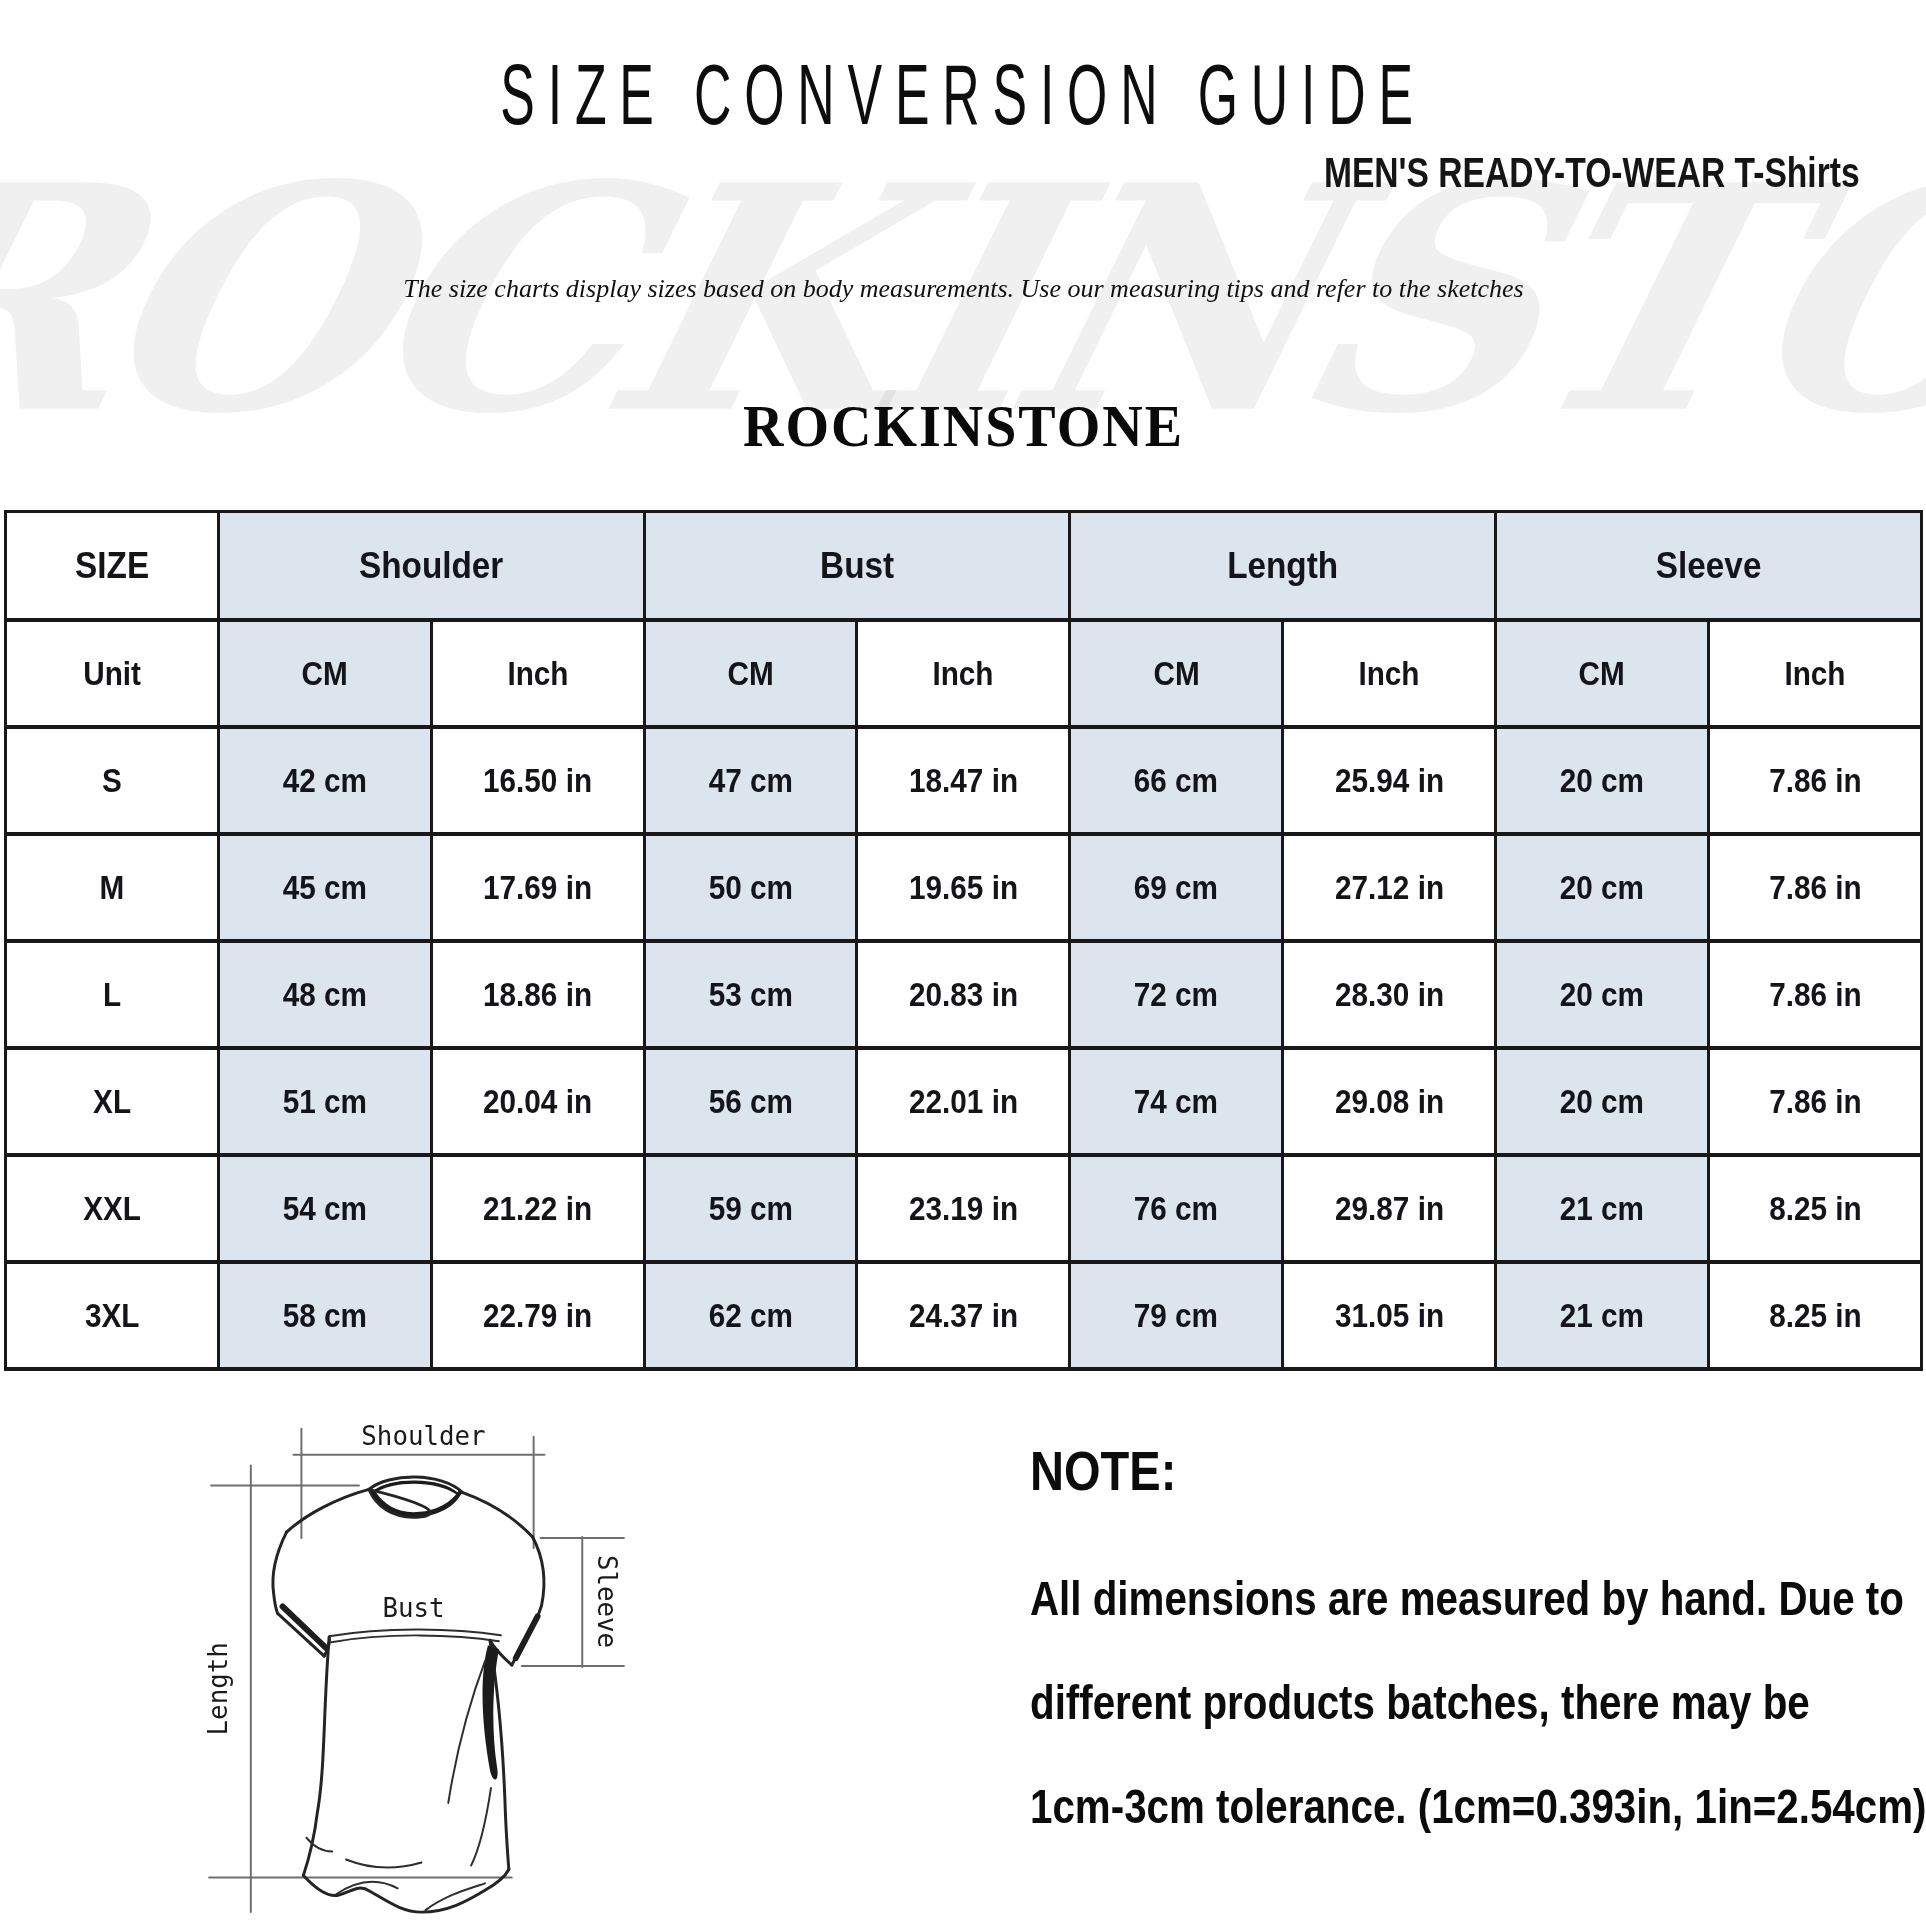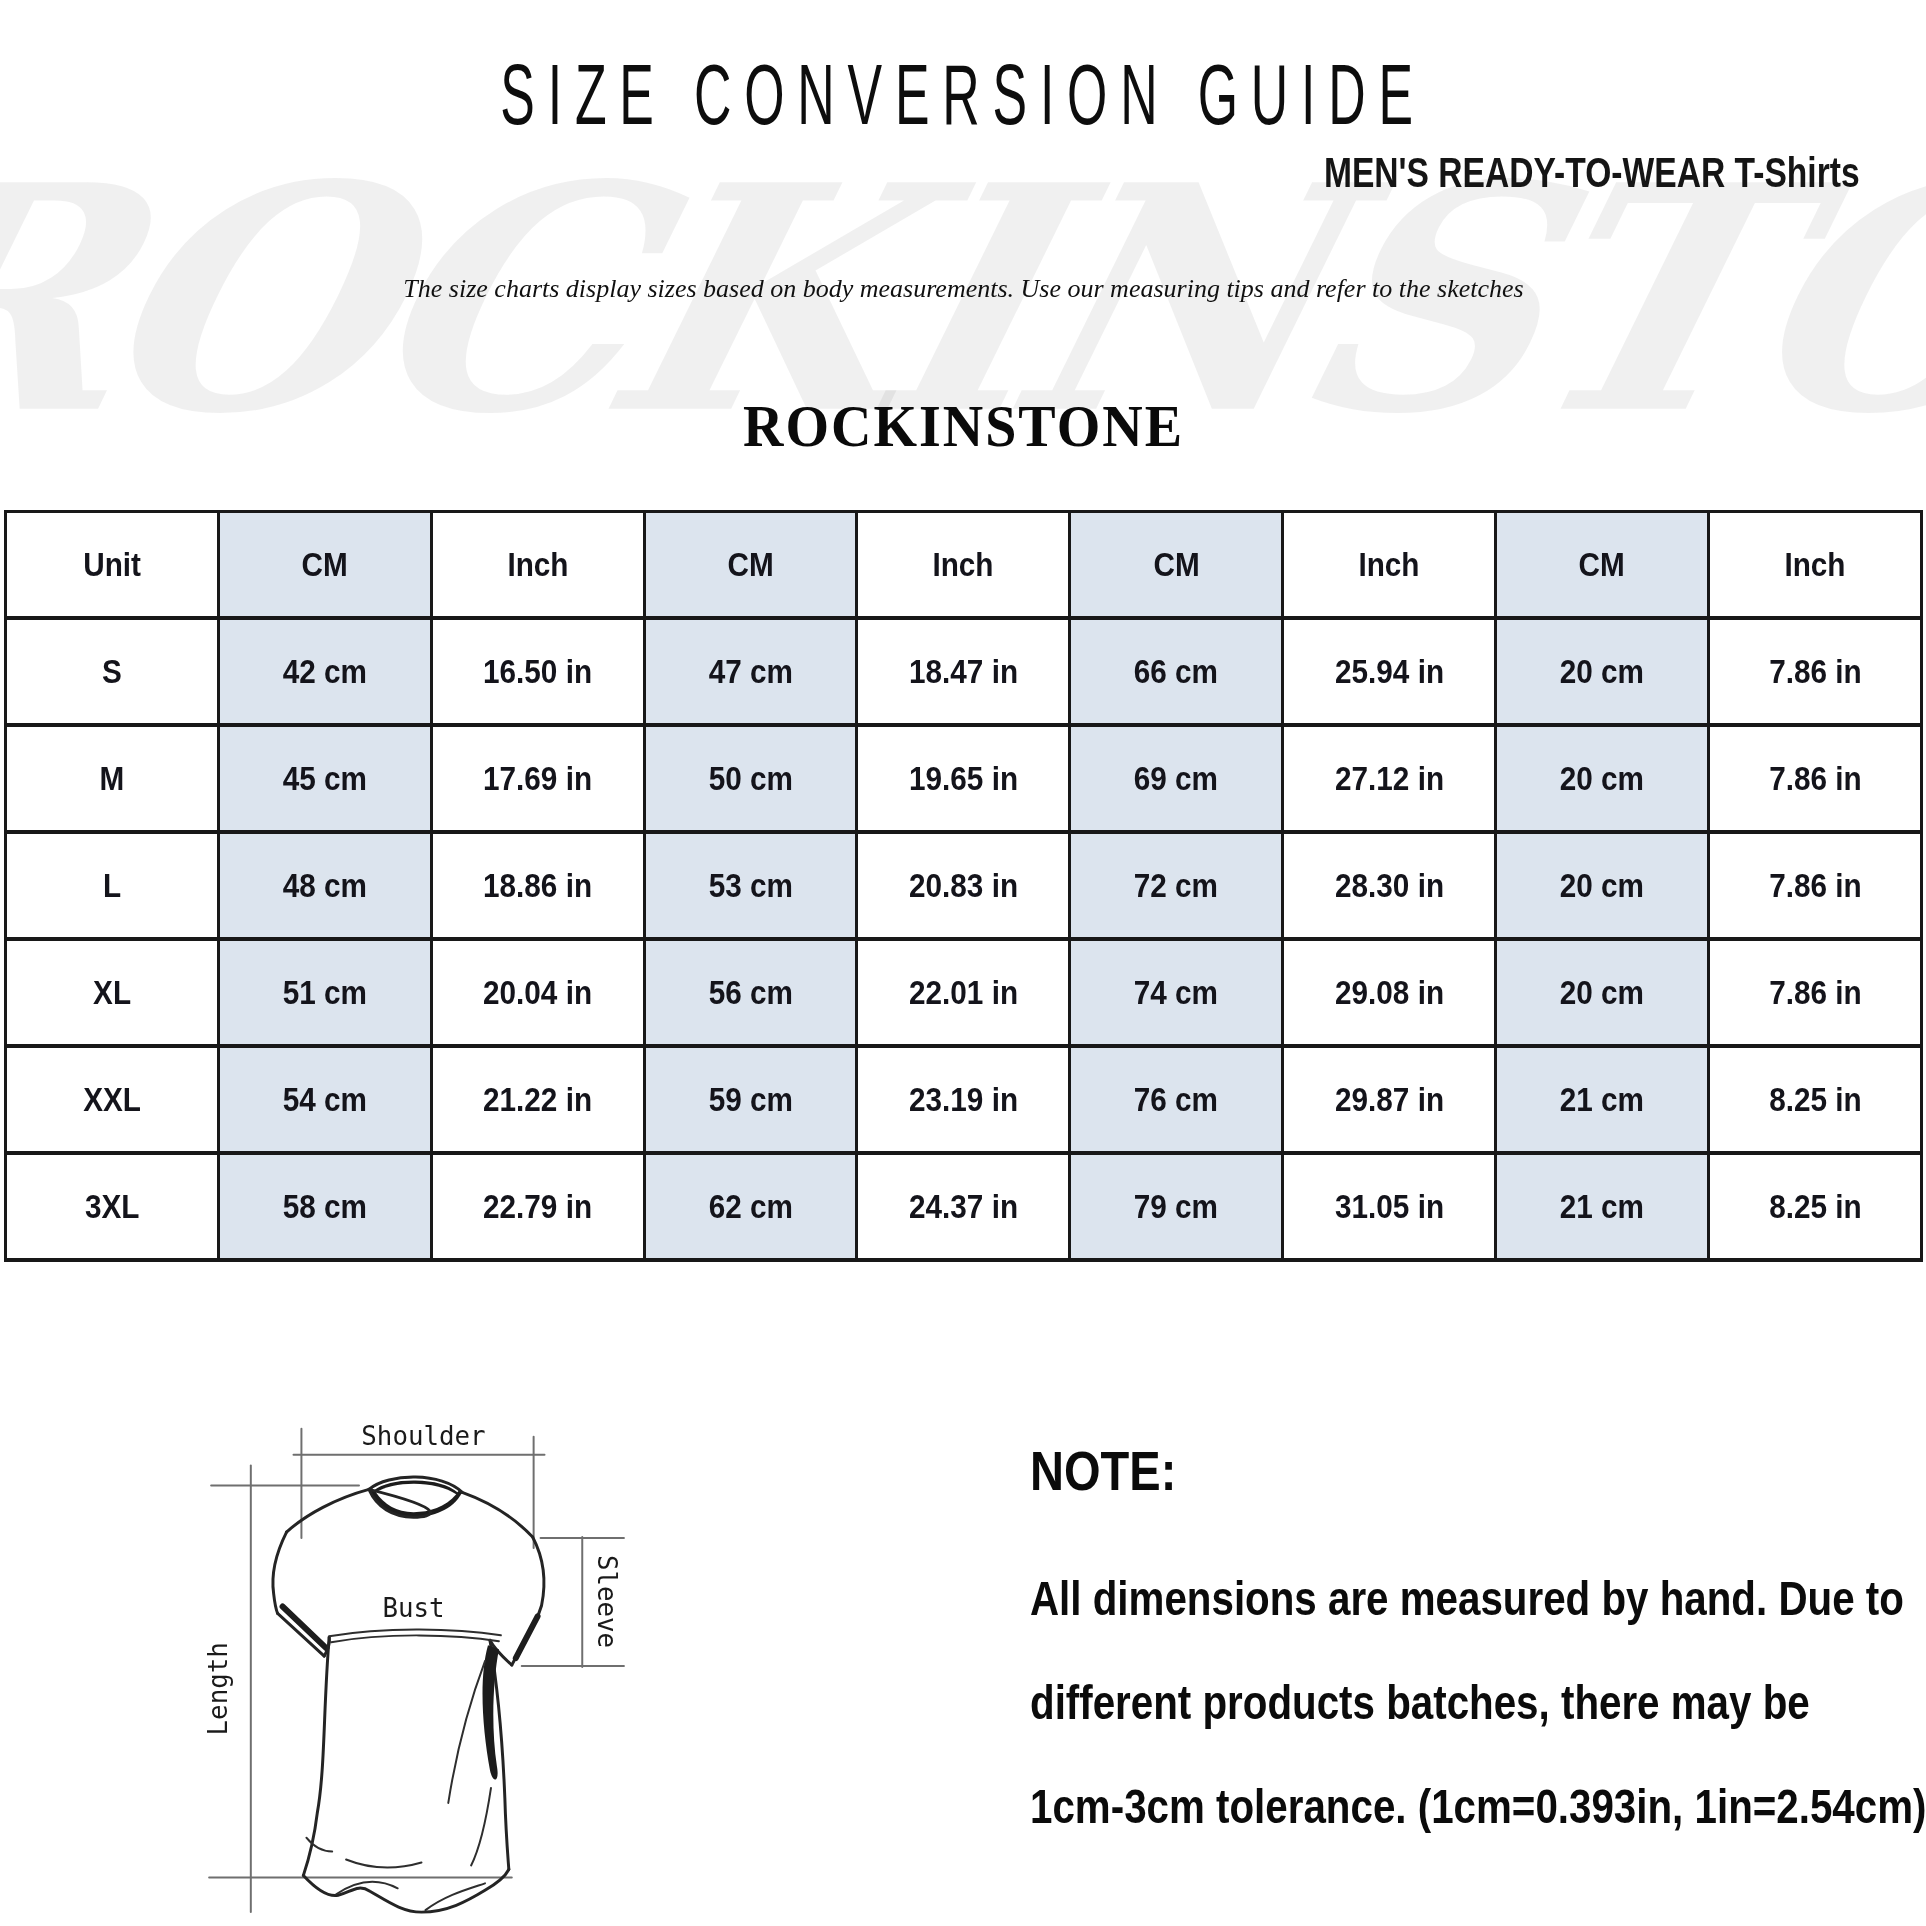--- a/index.html
+++ b/index.html
@@ -112,20 +112,27 @@
         <col style="width:11.11%">
         <col style="width:11.11%">
       <col style="width:11.11%">
         <col style="width:11.11%">
         <col style="width:11.11%">
       <col style="width:11.11%">
         <col style="width:11.11%">
         <col style="width:11.12%">
     </colgroup>
     <tbody>
+      <tr class="r-group">
+        <td><span class="t">SIZE</span></td>
+        <td colspan="2" class="shade"><span class="t">Shoulder</span></td>
+        <td colspan="2" class="shade"><span class="t">Bust</span></td>
+        <td colspan="2" class="shade"><span class="t">Length</span></td>
+        <td colspan="2" class="shade"><span class="t">Sleeve</span></td>
+      </tr>
       <tr class="r-unit">
         <td><span class="t">Unit</span></td>
         <td class="shade"><span class="t">CM</span></td>
         <td><span class="t">Inch</span></td>
         <td class="shade"><span class="t">CM</span></td>
         <td><span class="t">Inch</span></td>
         <td class="shade"><span class="t">CM</span></td>
         <td><span class="t">Inch</span></td>
         <td class="shade"><span class="t">CM</span></td>
         <td><span class="t">Inch</span></td>

